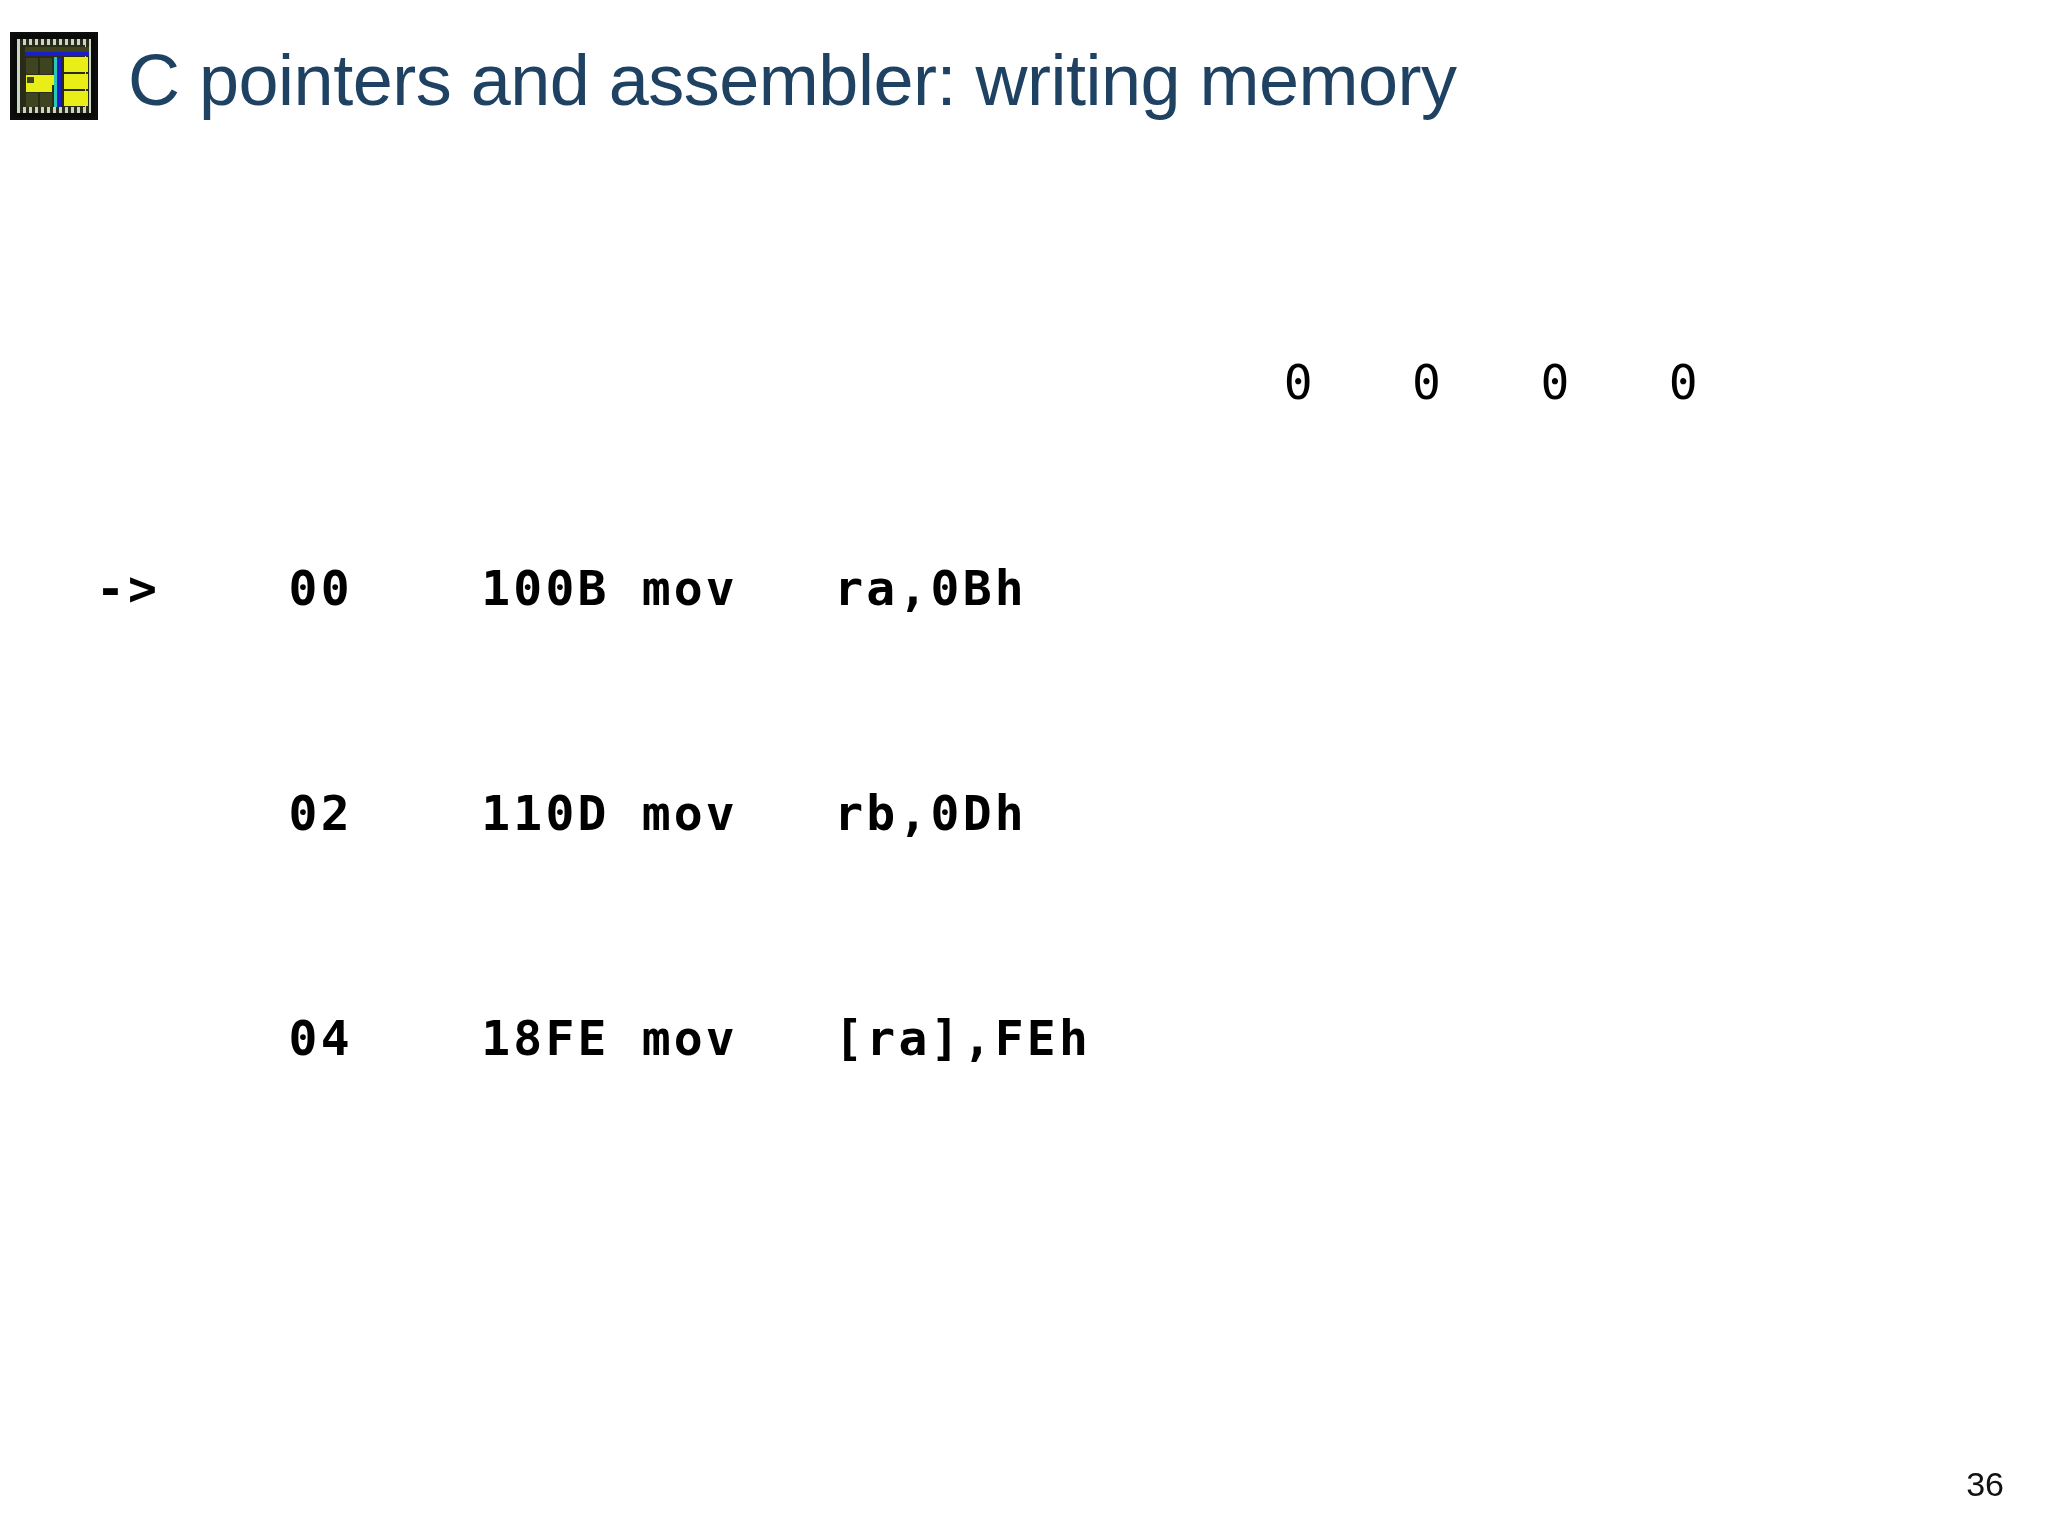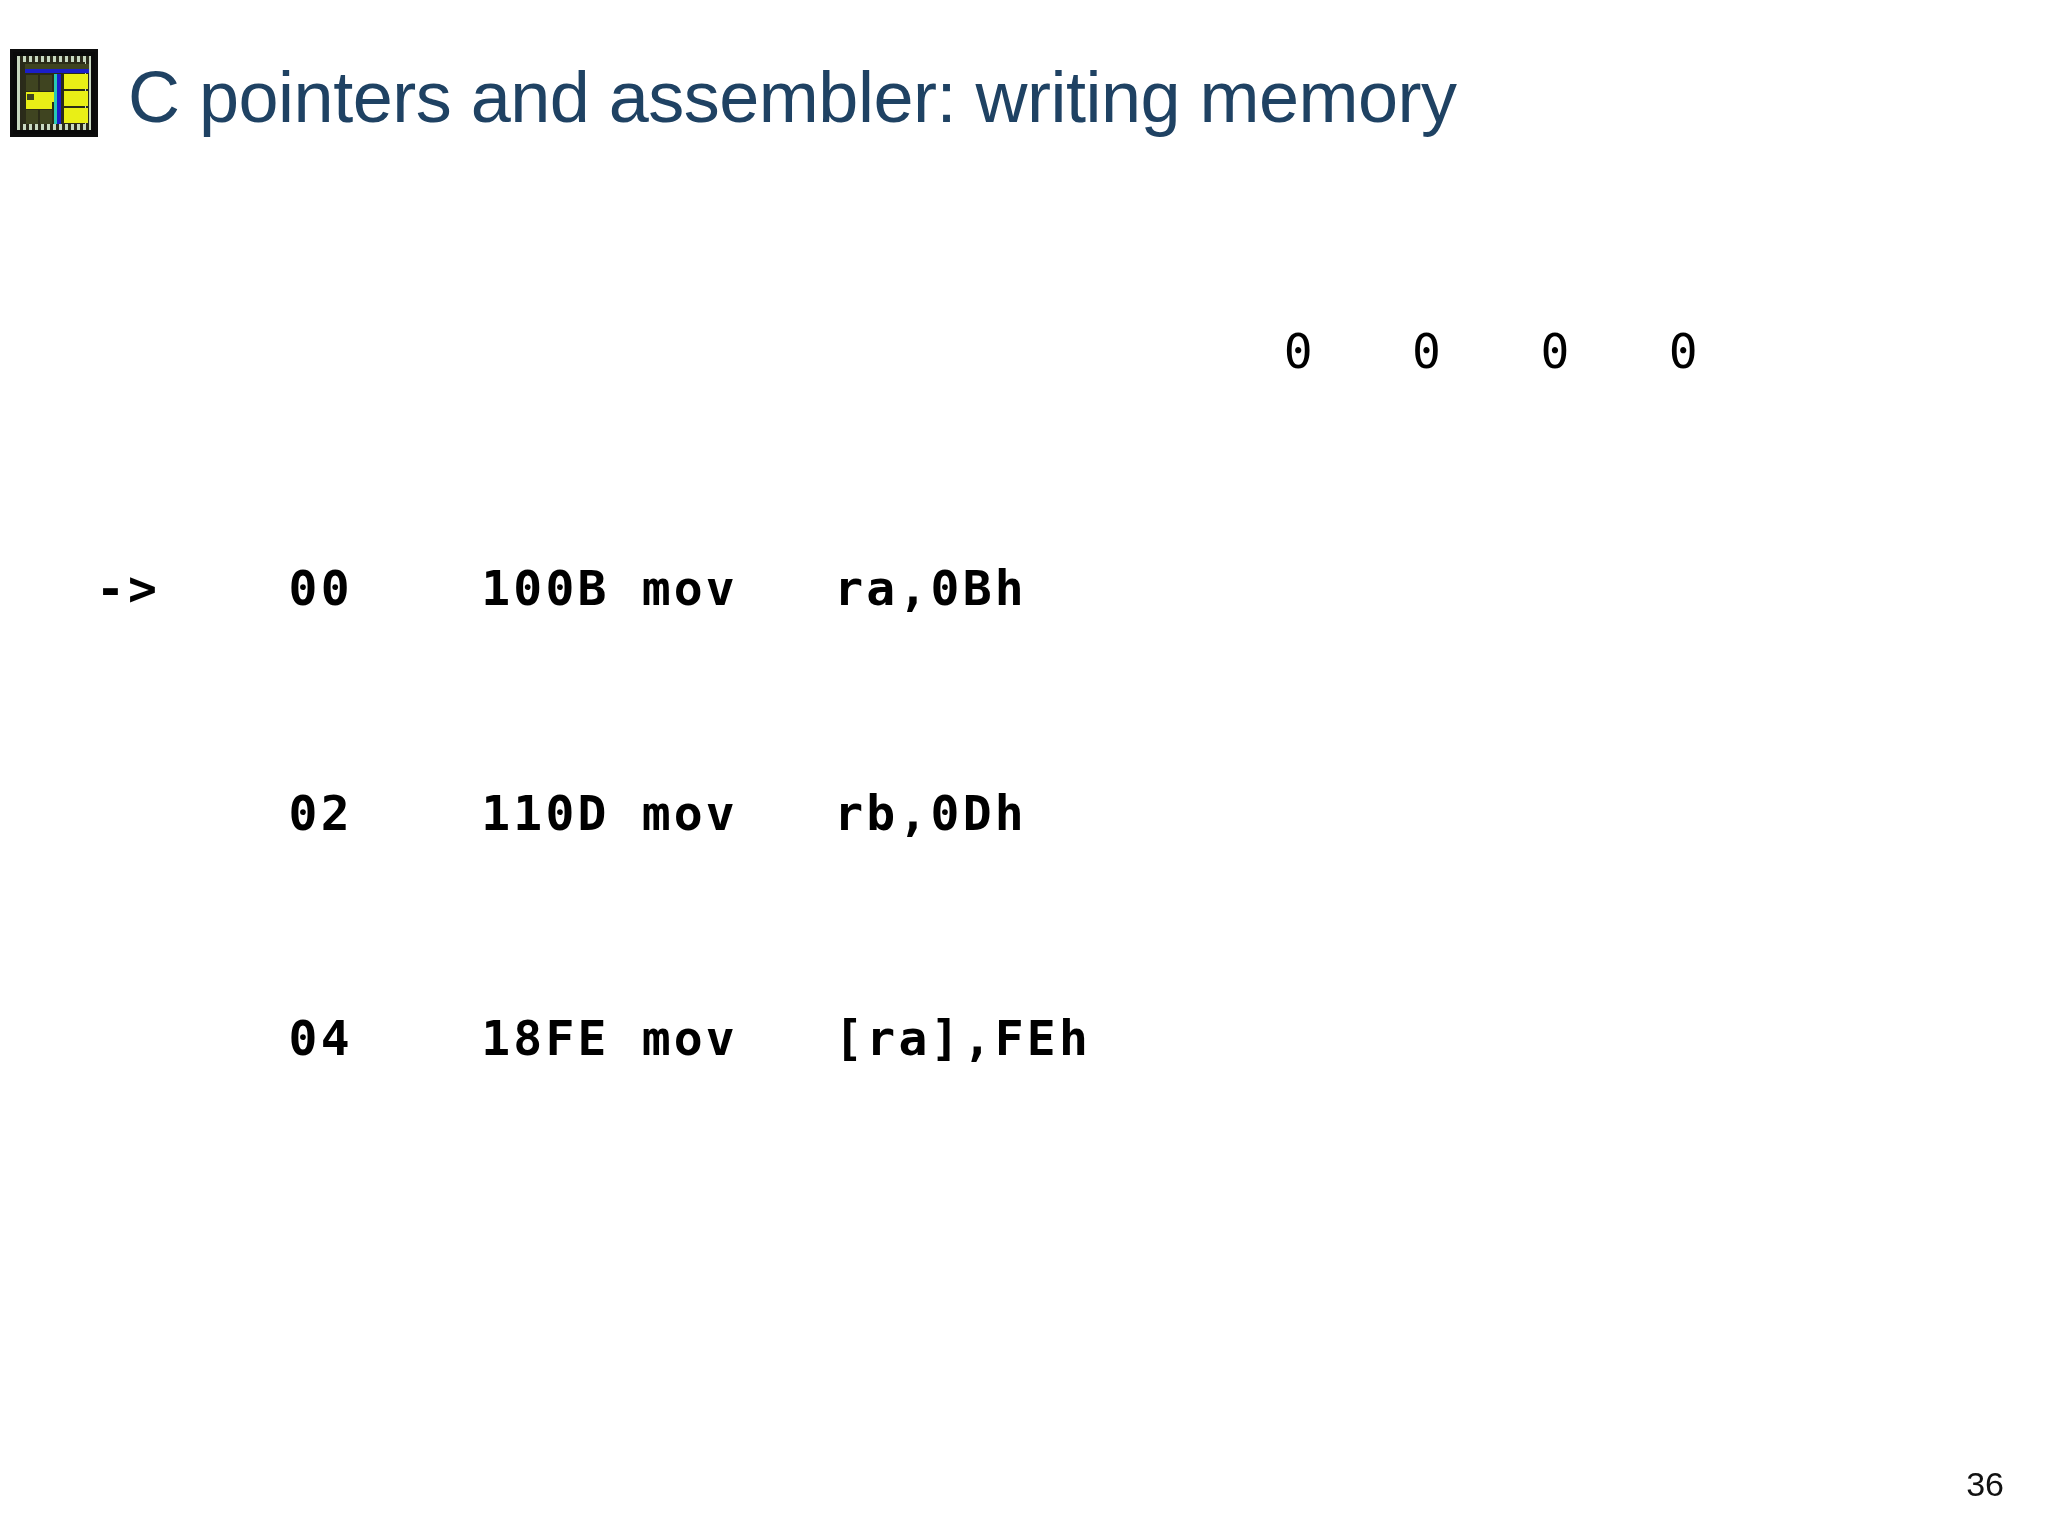--- a/index.html
+++ b/index.html
@@ -12,21 +12,21 @@
     height: 1536px;
     position: relative;
     overflow: hidden;
     font-family: "Liberation Sans", sans-serif;
   }
 
   
   .title-bar {
     position: absolute;
     left: 0;
-    top: 17px;
+    top: 0;
     width: 1900px;
     height: 170px;
   }
 
   .chip-icon {
     position: absolute;
     left: 10px;
     top: 32px;
     width: 88px;
     height: 88px;
@@ -85,21 +85,21 @@
     color: #000000;
     white-space: pre;
     letter-spacing: 3.2px;
   }
   .code-line { display: block; height: 75px; }
   .code-line.blank { color: transparent; }
 
   .reg-zero-line {
     position: absolute;
     left: 96px;
-    top: 314px;
+    top: 345px;
     font-family: "DejaVu Sans Mono", "Liberation Mono", monospace;
     font-size: 48px;
     font-weight: 400;
     line-height: 75px;
     color: #000000;
     white-space: pre;
     letter-spacing: 3.2px;
   }
 
   

